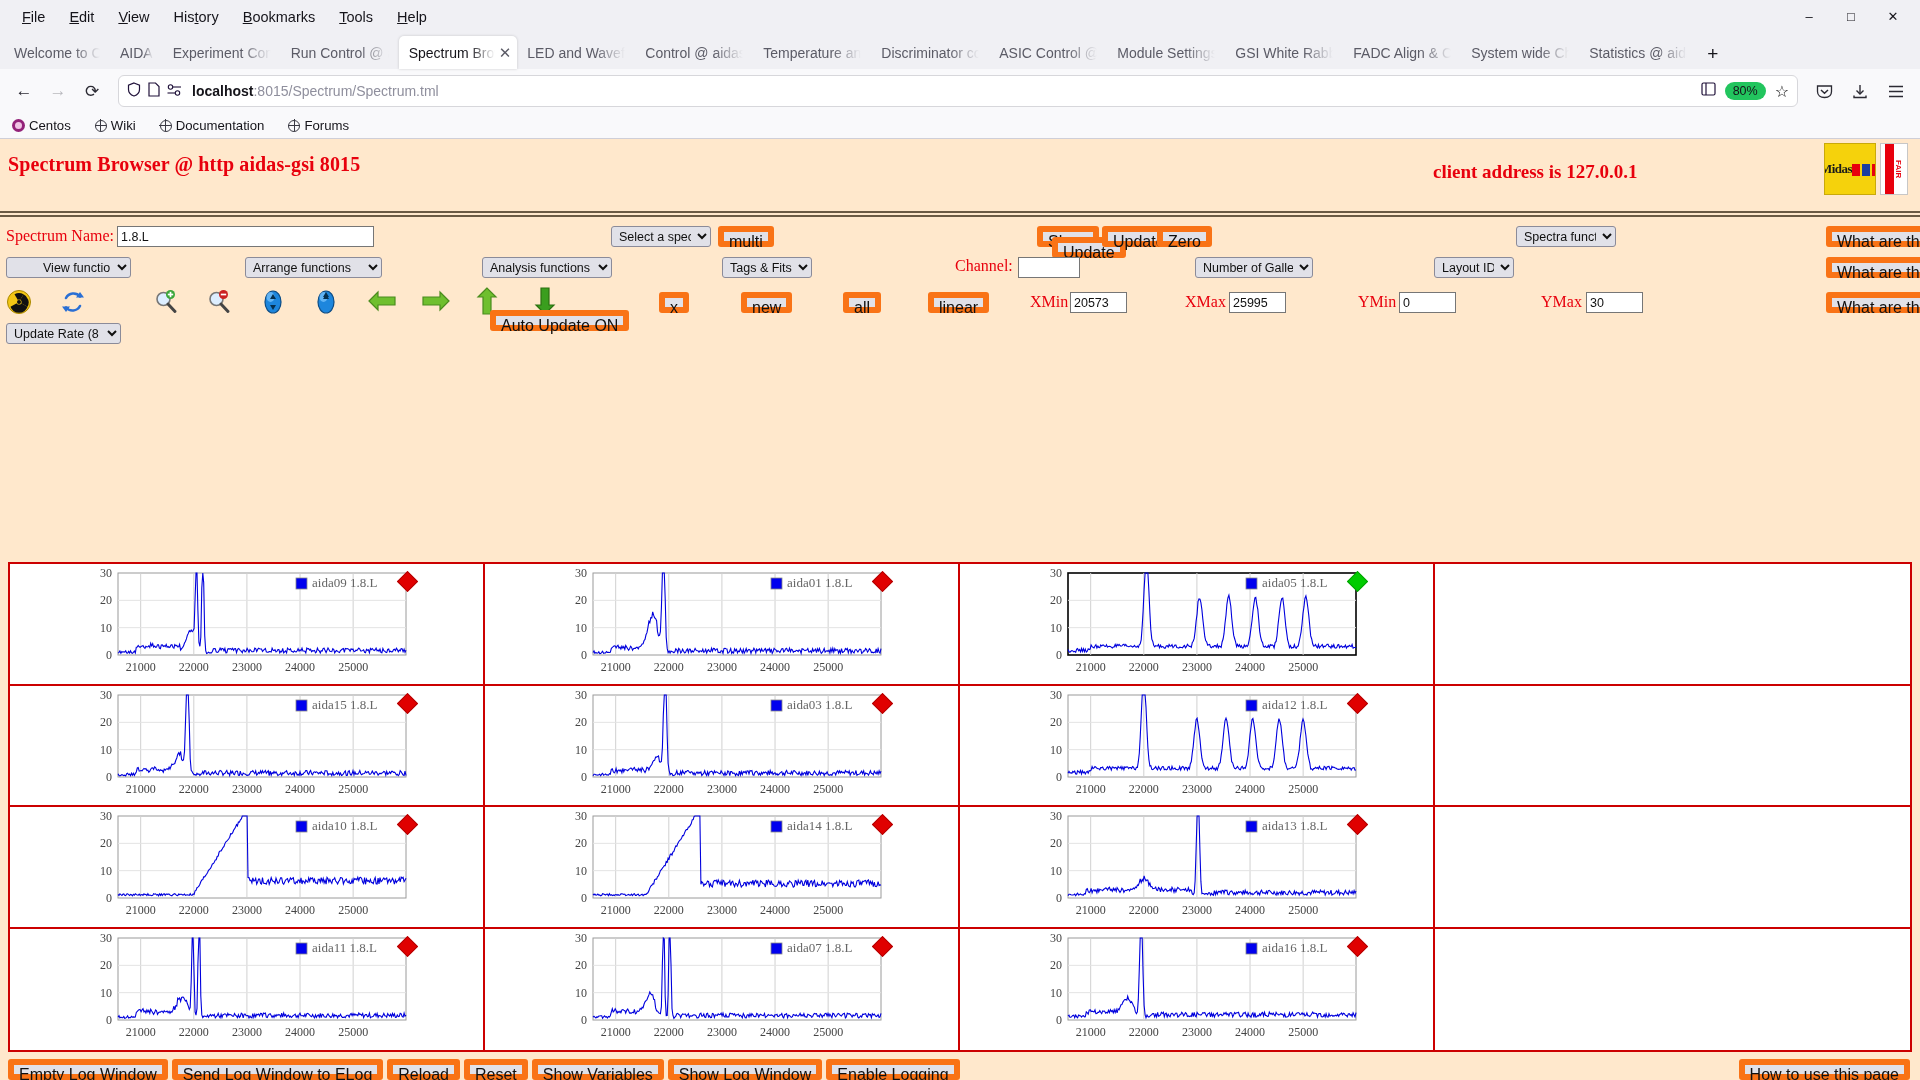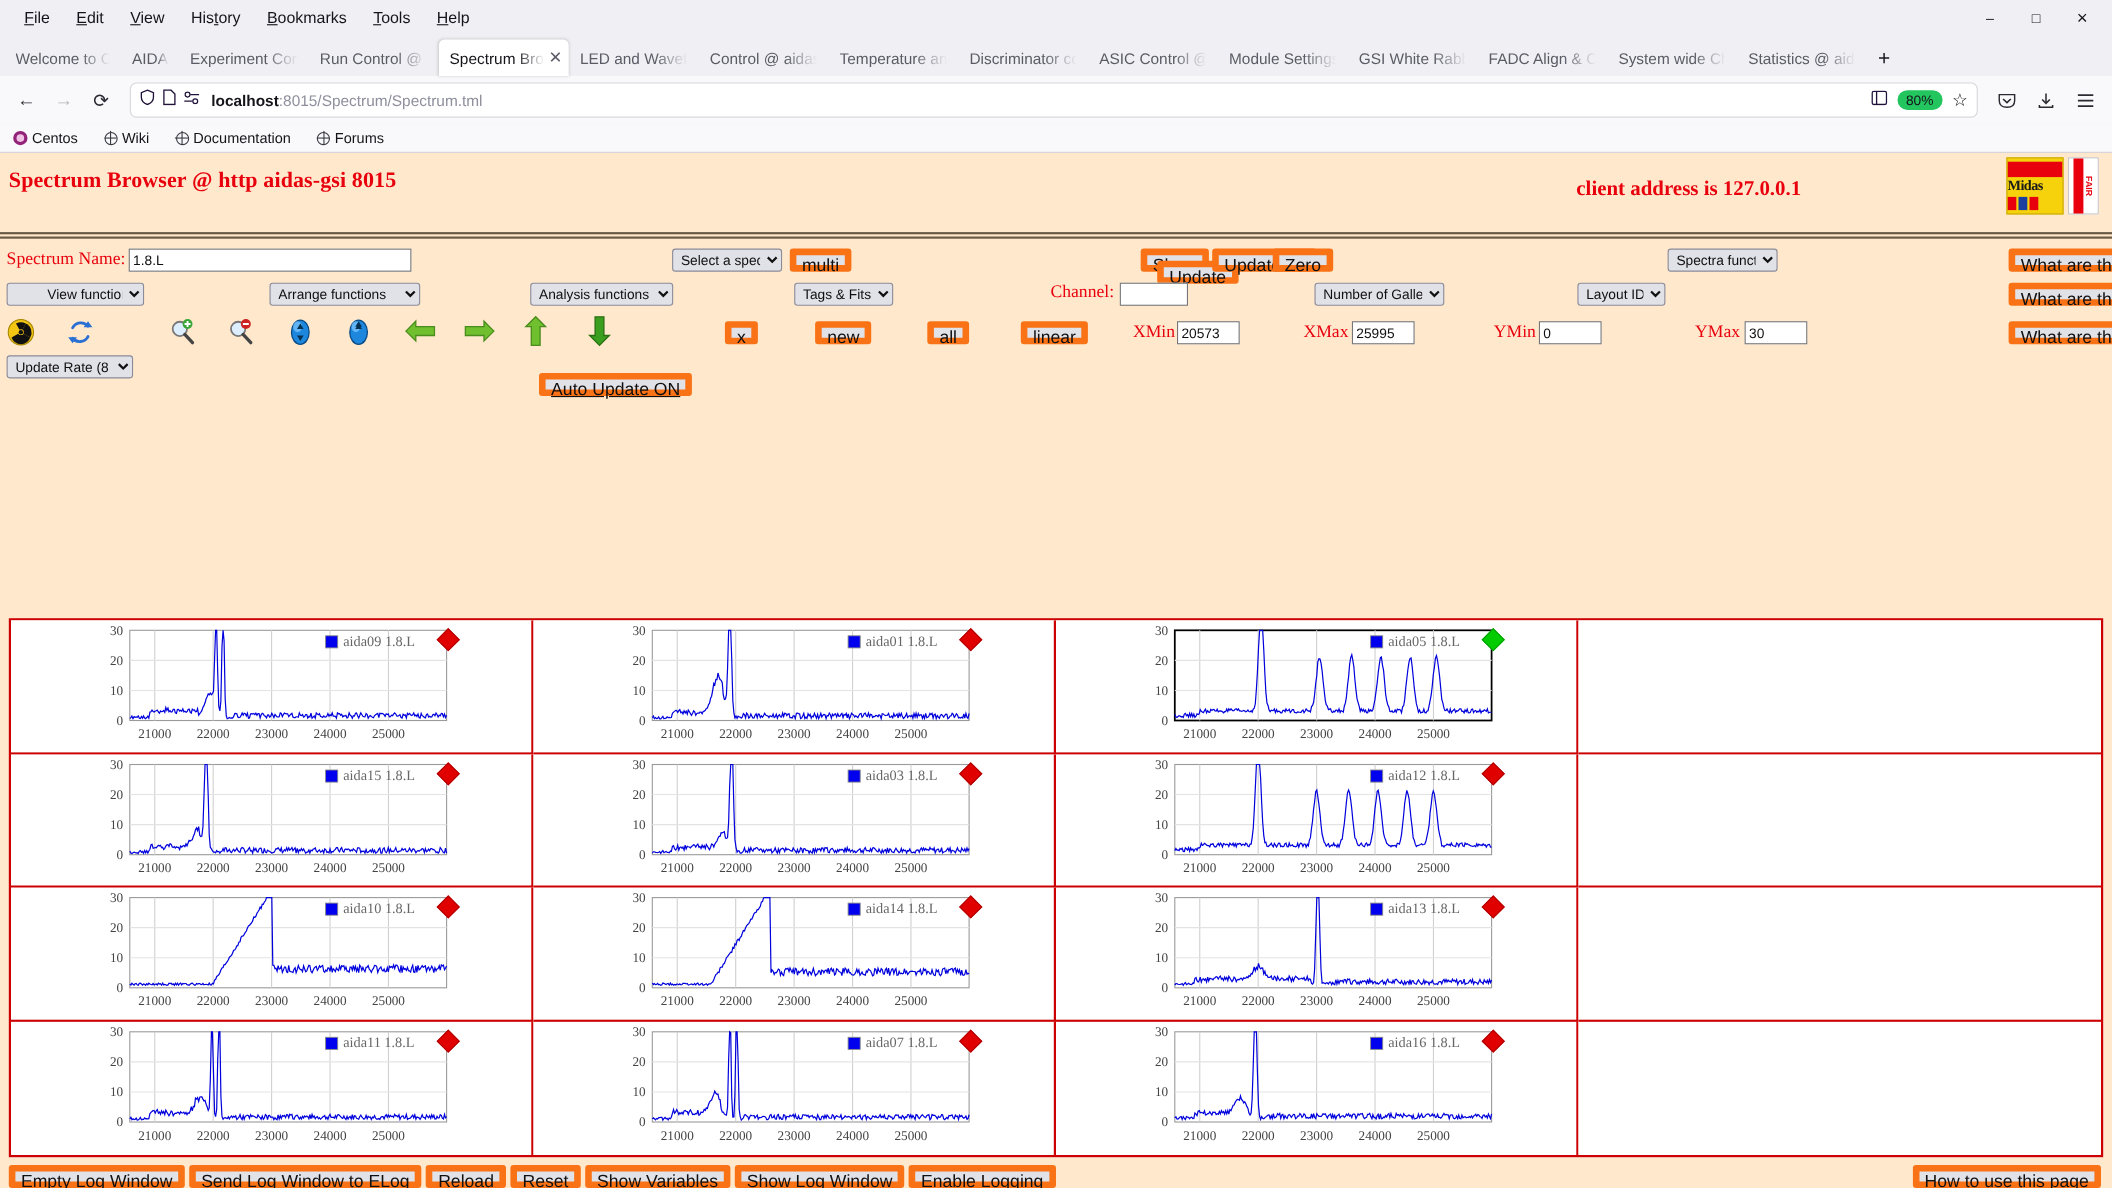--- a/index.html
+++ b/index.html
@@ -95,21 +95,21 @@
     font-size:20px; color:#e8000d; padding-left:8px; letter-spacing:0.1px;
   }
   .clientaddr {
     position:absolute; left:1433px; top:22px;
     font-family:"Liberation Serif", serif; font-weight:bold;
     font-size:19px; color:#e8000d; white-space:nowrap;
   }
   .logos { position:absolute; right:12px; top:4px; display:flex; gap:4px; }
   .logo-midas{
     width:52px;height:52px; background:#f5d20c; border:1px solid #c9a90a;
-    display:flex;flex-direction:column;align-items:flex-start;justify-content:center;
+    display:flex;flex-direction:row;align-items:center;justify-content:center;
     font-family:"Liberation Serif",serif; position:relative; overflow:hidden;
   }
   .logo-midas .mtop{width:100%;height:14px;background:#e8000d;}
   .logo-midas .mword{font-size:13px;font-weight:bold;color:#1a1a1a;letter-spacing:-0.5px;}
   .logo-midas .mbot{display:flex;gap:2px;margin-top:2px;}
   .logo-midas .mbot i{width:8px;height:12px;background:#e8000d;display:block;}
   .logo-midas .mbot i:nth-child(2){background:#1b3fa0;}
   .logo-gsi{
     width:28px;height:52px;background:#ffffff;border:1px solid #c7c7c7;
     display:flex;align-items:center;justify-content:center;overflow:hidden;
@@ -470,21 +470,21 @@
     <input class="txt abs" style="left: 1070px; top: 75px; width: 57px;" value="20573">
     <div class="lbl-red" style="left:1185px; top:76px;">XMax</div>
     <input class="txt abs" style="left: 1229px; top: 75px; width: 57px;" value="25995">
     <div class="lbl-red" style="left:1358px; top:76px;">YMin</div>
     <input class="txt abs" style="left: 1399px; top: 75px; width: 57px;" value="0">
     <div class="lbl-red" style="left:1541px; top:76px;">YMax</div>
     <input class="txt abs" style="left: 1586px; top: 75px; width: 57px;" value="30">
     <button class="btn abs" style="left:1826px; top:75px;">What are these?</button>
 
     <select class="abs" style="left:6px; top:106px; width:115px;"><option>Update Rate (8 secs)</option></select>
-    <button class="btn abs" style="left:490px; top:122px;text-decoration:underline;">Auto Update ON</button>
+    <button class="btn abs" style="left:490px; top:93px;">Auto Update ON</button>
   </div>
 
   <div class="grid" id="grid">
       <div class="cell">
         <div class="plot">
           <svg width="476" height="120" viewBox="0 0 476 120">
             <rect x="108" y="9" width="288" height="82" fill="#ffffff" stroke="#9a9a9a" stroke-width="1"></rect>
             <line x1="130.68092954629287" x2="130.68092954629287" y1="9" y2="91" stroke="#d0d0d0" stroke-width="1"></line>
             <text x="130.68092954629287" y="107" text-anchor="middle" font-size="12" fill="#444" font-family="&quot;Liberation Serif&quot;, serif">21000</text>
             <line x1="183.79786056805608" x2="183.79786056805608" y1="9" y2="91" stroke="#d0d0d0" stroke-width="1"></line>

